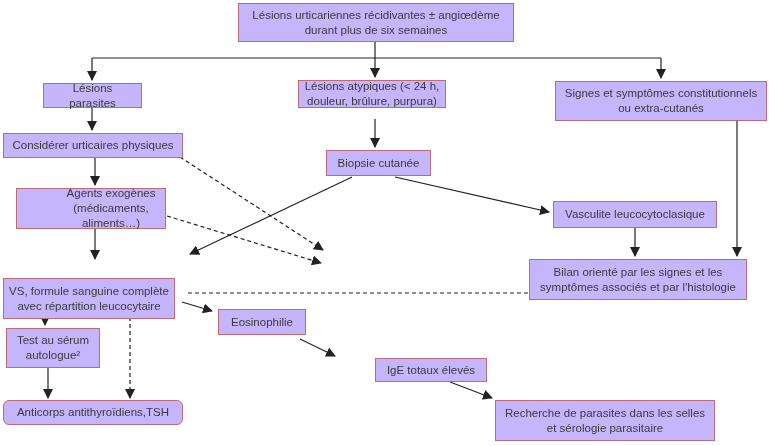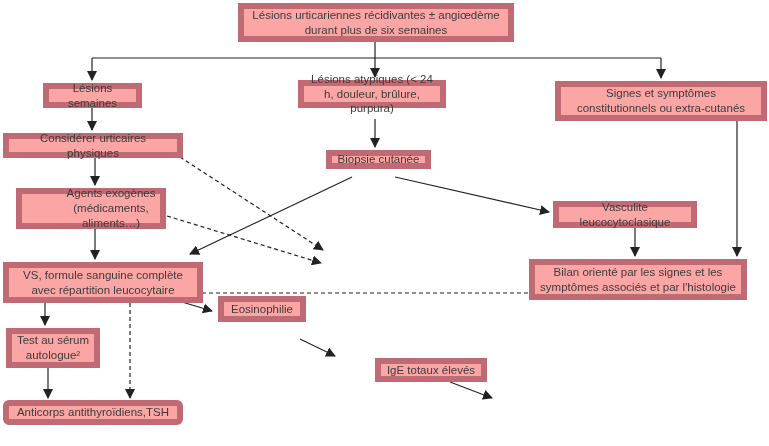--- a/index.html
+++ b/index.html
@@ -3,21 +3,21 @@
 <meta charset="utf-8">
 <style>
   html,body{margin:0;padding:0;background:#ffffff;}
   #canvas{
     position:relative;width:769px;height:446px;background:#ffffff;overflow:hidden;
     font-family:"Liberation Sans", sans-serif;
   }
   #edges{position:absolute;left:0;top:0;width:769px;height:446px;}
   .node{
     position:absolute;display:flex;align-items:center;justify-content:center;
-    text-align:center;background:#fca5a5;border:6px solid #fca5a5;
+    text-align:center;background:#c4b5fd;border:1px solid #fca5a5;
     color:#3b3b3b;font-size:11.5px;line-height:1.3;padding:1px 4px;box-sizing:border-box;
   }
 </style>
 </head>
 <body>
 
 <div id="canvas">
 
   <svg id="edges" xmlns="http://www.w3.org/2000/svg" viewBox="0 0 769 446">
     <defs>
@@ -44,41 +44,42 @@
       <line x1="188" y1="293" x2="544" y2="293" stroke="#222222" stroke-width="1.2" stroke-dasharray="4 3" marker-end="url(#ah)"></line>
       <line x1="182" y1="302" x2="212" y2="311" stroke="#222222" stroke-width="1.2" marker-end="url(#ah)"></line>
       <line x1="300" y1="339" x2="335" y2="356" stroke="#222222" stroke-width="1.2" marker-end="url(#ah)"></line>
       <line x1="450" y1="382" x2="492" y2="398" stroke="#222222" stroke-width="1.2" marker-end="url(#ah)"></line>
       <line x1="737" y1="121" x2="737" y2="256" stroke="#222222" stroke-width="1.2" marker-end="url(#ah)"></line>
       <line x1="635" y1="228" x2="635" y2="256" stroke="#222222" stroke-width="1.2" marker-end="url(#ah)"></line>
     </svg>
 
   <div class="node" style="left: 238px; top: 3px; width: 276px; height: 39px; border-color: rgb(192, 106, 115); color: rgb(59, 59, 59);">Lésions urticariennes récidivantes ± angiœdème durant plus de six semaines</div>
 
-  <div class="node" style="left: 43px; top: 83px; width: 99px; height: 25px; border-color: rgb(192, 106, 115); color: rgb(59, 59, 59);">Lésions semaines</div>
+  <div class="node" style="left: 43px; top: 83px; width: 99px; height: 25px; border-color: rgb(192, 106, 115); color: rgb(59, 59, 59);">Lésions parasites</div>
 
   <div class="node" style="left: 298px; top: 80px; width: 148px; height: 28px; border-color: rgb(192, 106, 115); color: rgb(59, 59, 59);">Lésions atypiques (&lt; 24 h, douleur, brûlure, purpura)</div>
 
   <div class="node" style="left: 3px; top: 133px; width: 180px; height: 25px; border-color: rgb(192, 106, 115); color: rgb(59, 59, 59);">Considérer urticaires physiques</div>
 
   <div class="node" style="left: 555px; top: 81px; width: 212px; height: 40px; border-color: rgb(192, 106, 115); color: rgb(59, 59, 59);">Signes et symptômes constitutionnels ou extra-cutanés</div>
 
-  <div class="node" style="left: 326px; top: 150px; width: 105px; height: 19px; border-color: rgb(192, 106, 115); color: rgb(59, 59, 59);">Biopsie cutanée</div>
+  <div class="node" style="left: 326px; top: 150px; width: 105px; height: 26px; border-color: rgb(192, 106, 115); color: rgb(59, 59, 59);">Biopsie cutanée</div>
 
   <div class="node" style="left: 16px; top: 188px; width: 150px; height: 41px; border-color: rgb(192, 106, 115); color: rgb(59, 59, 59); padding-left: 44px;">Agents exogènes (médicaments, aliments…)</div>
 
-  <div class="node" style="left: 553px; top: 201px; width: 144px; height: 27px; border-color: rgb(192, 106, 115); color: rgb(59, 59, 59);">Vasculite leucocytoclasique</div>
+  <div class="node" style="left: 553px; top: 201px; width: 164px; height: 27px; border-color: rgb(192, 106, 115); color: rgb(59, 59, 59);">Vasculite leucocytoclasique</div>
 
-  <div class="node" style="left: 3px; top: 262px; width: 200px; height: 41px; border-color: rgb(192, 106, 115); color: rgb(59, 59, 59);">VS, formule sanguine complète avec répartition leucocytaire</div>
+  <div class="node" style="left: 3px; top: 278px; width: 172px; height: 41px; border-color: rgb(192, 106, 115); color: rgb(59, 59, 59);">VS, formule sanguine complète avec répartition leucocytaire</div>
 
 
   <div class="node" style="left: 529px; top: 259px; width: 218px; height: 41px; border-color: rgb(192, 106, 115); color: rgb(59, 59, 59);">Bilan orienté par les signes et les symptômes associés et par l'histologie</div>
 
   <div class="node" style="left: 6px; top: 328px; width: 94px; height: 40px; border-color: rgb(192, 106, 115); color: rgb(59, 59, 59); text-align: center;">Test au sérum autologue²</div>
 
-  <div class="node" style="left: 218px; top: 296px; width: 88px; height: 26px; border-color: rgb(192, 106, 115); color: rgb(59, 59, 59); text-align: right;">Eosinophilie</div>
+  <div class="node" style="left: 218px; top: 309px; width: 88px; height: 26px; border-color: rgb(192, 106, 115); color: rgb(59, 59, 59); text-align: right;">Eosinophilie</div>
 
   <div class="node" style="left: 339px; top: 358px; width: 112px; height: 24px; border-color: rgb(192, 106, 115); color: rgb(59, 59, 59); margin-left: 36px;">IgE totaux élevés</div>
 
   <div class="node" style="left: 3px; top: 400px; width: 180px; height: 25px; border-color: rgb(192, 106, 115); color: rgb(59, 59, 59); border-radius: 6px;">Anticorps antithyroïdiens,TSH</div>
 
+  <div class="node" style="left: 495px; top: 400px; width: 220px; height: 41px; border-color: rgb(192, 106, 115); color: rgb(59, 59, 59);">Recherche de parasites dans les selles et sérologie parasitaire</div>
 
 </div>
 
 </body></html>

